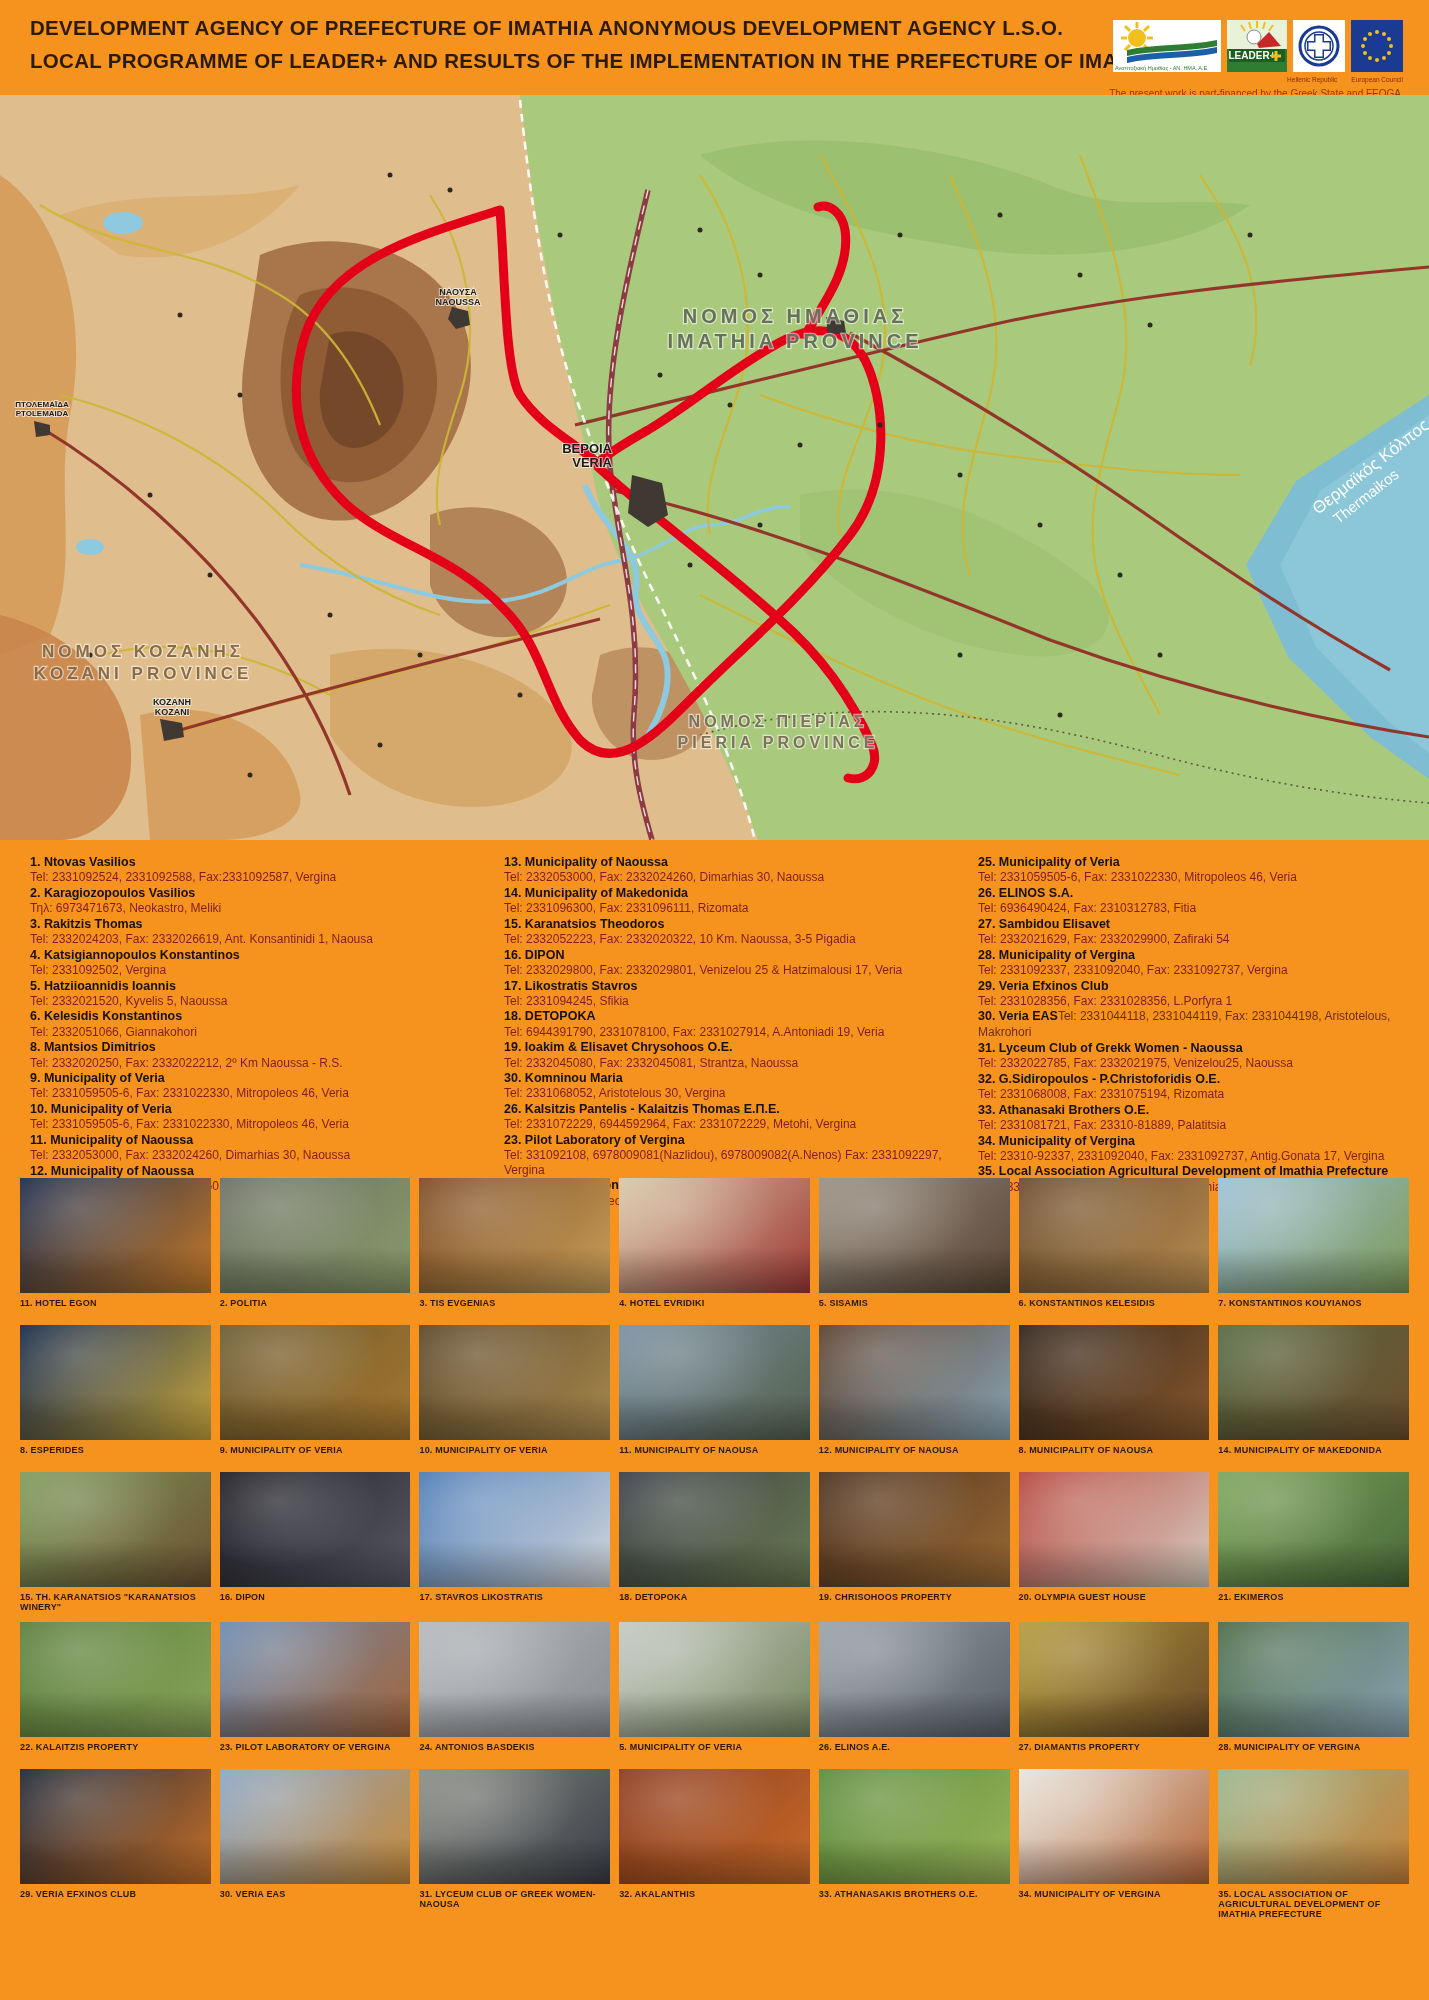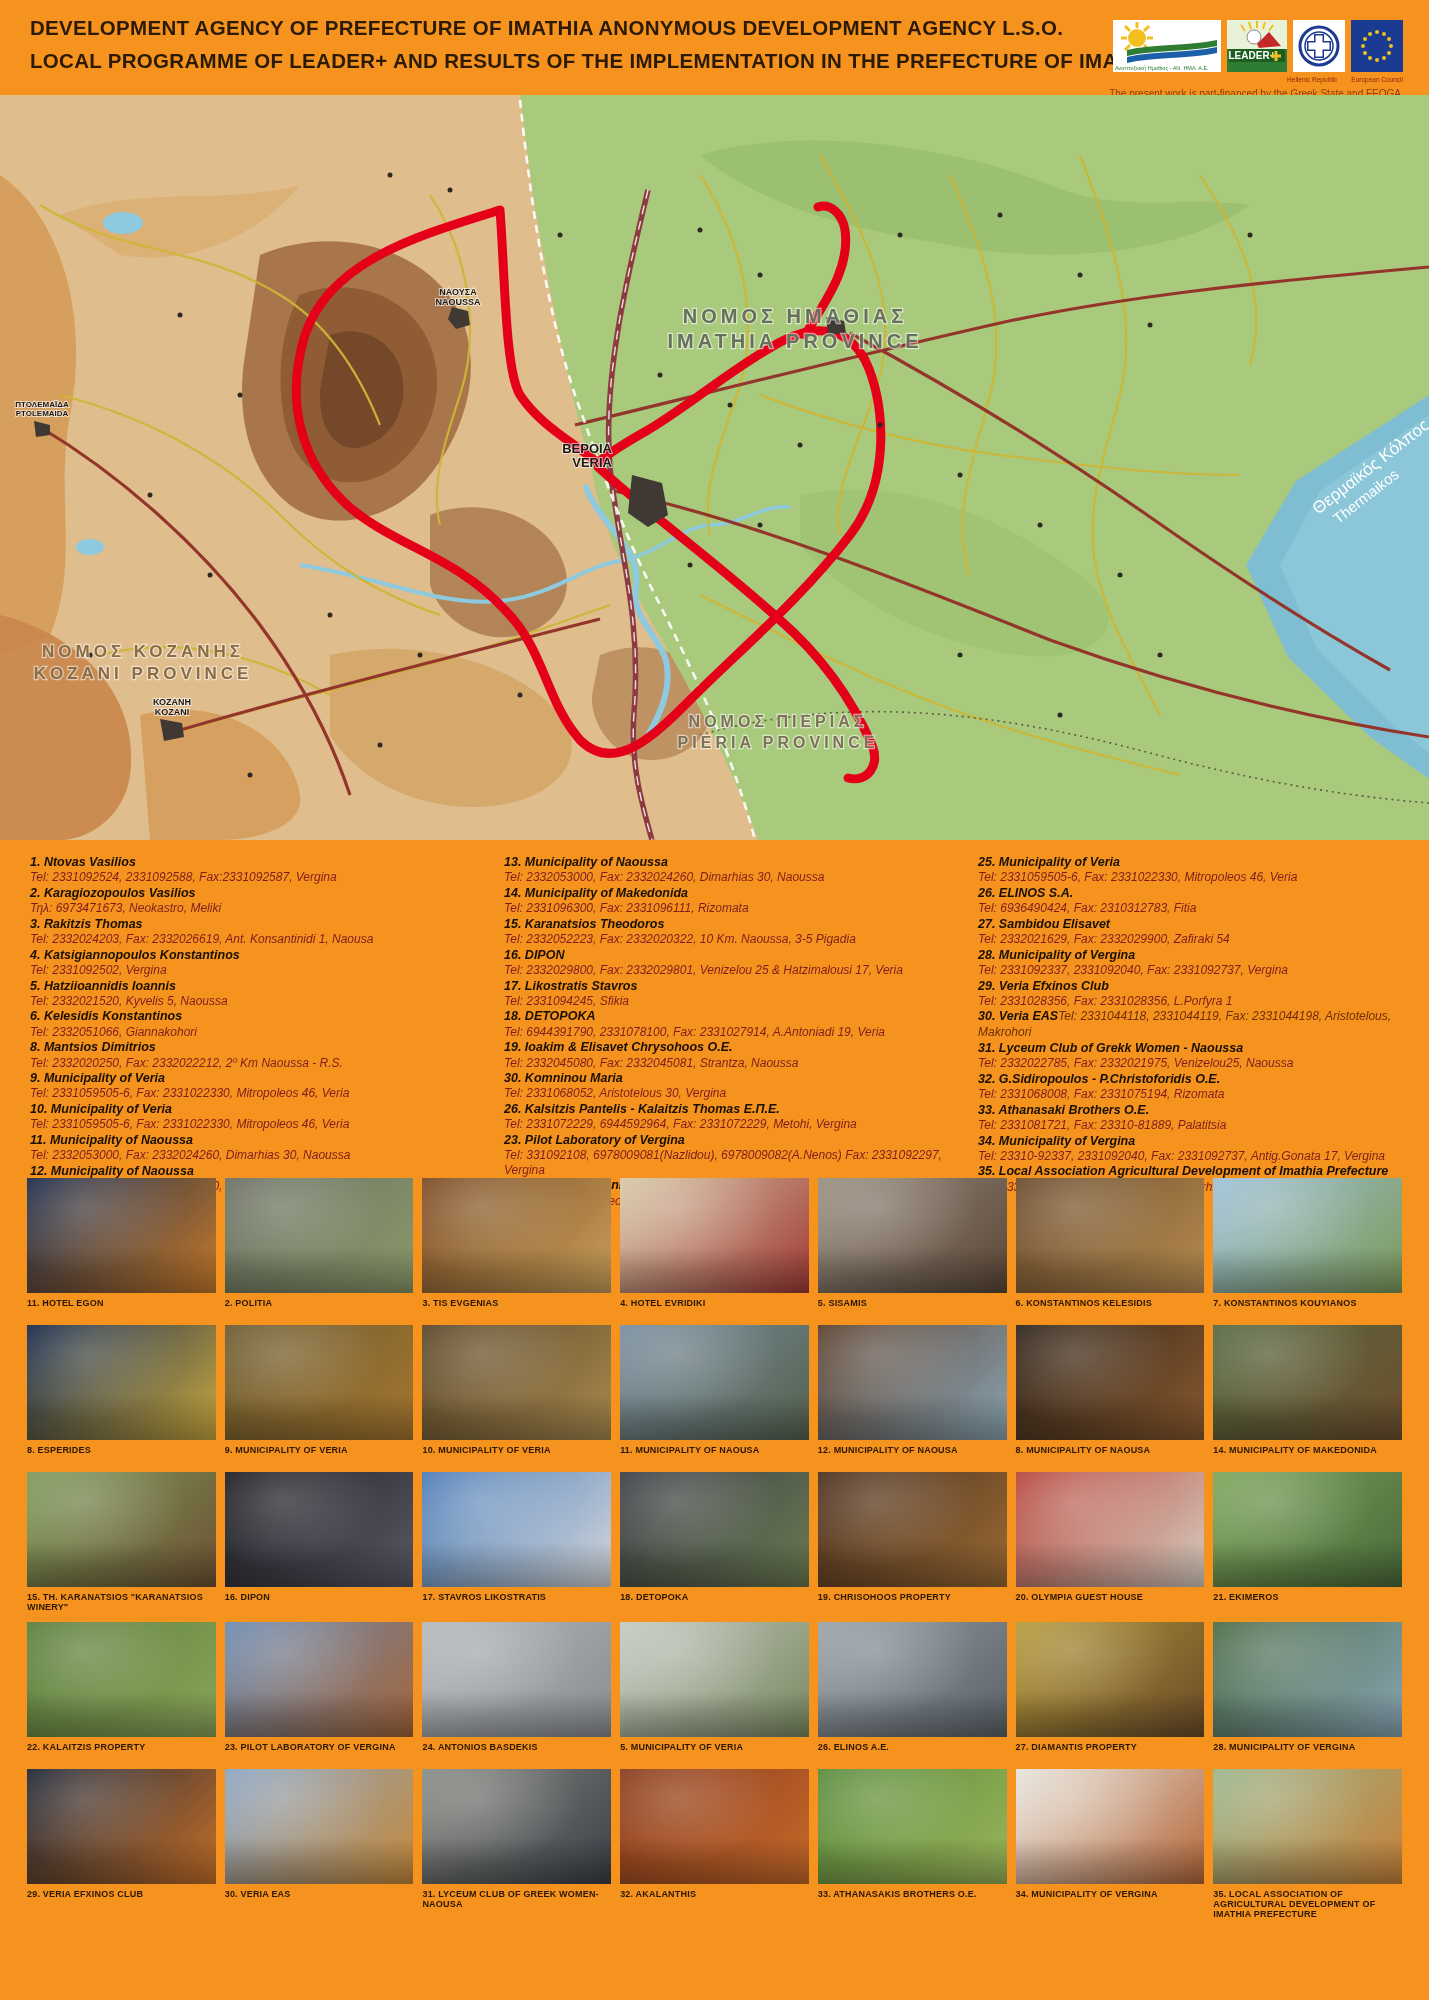--- a/index.html
+++ b/index.html
@@ -25,28 +25,28 @@
   .logo-caption{font-size:6.5px;color:#8a2a0a;text-align:center;margin-top:2px;line-height:1.1;}
   .under-caps{position:absolute;right:26px;top:74px;display:flex;gap:14px;}
   .financing{position:absolute;right:28px;top:88px;font-size:10px;color:#8a3c0a;}
   .logo1-sub{position:absolute;left:2px;bottom:1px;font-size:5.5px;color:#2e7d32;white-space:nowrap;}
   
   .map-wrap{position:absolute;left:0;top:95px;width:1429px;height:745px;overflow:hidden;background:#e0bd8c;}
   .map-wrap svg{display:block;}
   text.region{letter-spacing:4px;font-weight:bold;}
   
   .directory{position:absolute;left:0;top:845px;width:1429px;height:328px;display:flex;padding:10px 0 0 30px;box-sizing:border-box;gap:34px;}
-  .dir-col{width:440px;flex:0 0 440px;font-style:italic;}
+  .dir-col{width:440px;flex:0 0 440px;}
   .dir-entry{margin-bottom:1px;}
   .dir-name{font-size:12.5px;font-weight:bold;color:#181004;line-height:1.22;}
   .dir-details{font-size:12px;color:#7f1d1d;line-height:1.22;}
   .dir-details-inline{font-size:12px;color:#6e2e05;font-weight:normal;}
   
   .gallery{position:absolute;left:0;top:1178px;width:1429px;}
-  .g-row{display:grid;grid-template-columns:repeat(7,1fr);gap:9px;padding:0 27px;margin-bottom:9px;}
+  .g-row{display:grid;grid-template-columns:repeat(7,1fr);gap:9px;padding:0 20px;margin-bottom:9px;}
   .g-cell{display:flex;flex-direction:column;}
   .photo{height:115px;position:relative;overflow:hidden;}
   .photo::after{
     content:"";position:absolute;inset:0;
     background:
       radial-gradient(ellipse at 30% 25%, rgba(255,255,255,.22), transparent 55%),
       linear-gradient(rgba(0,0,0,0) 60%, rgba(0,0,0,.35));
   }
   .g-caption{
     font-size:9px;font-weight:bold;color:#2b1703;letter-spacing:.2px;

